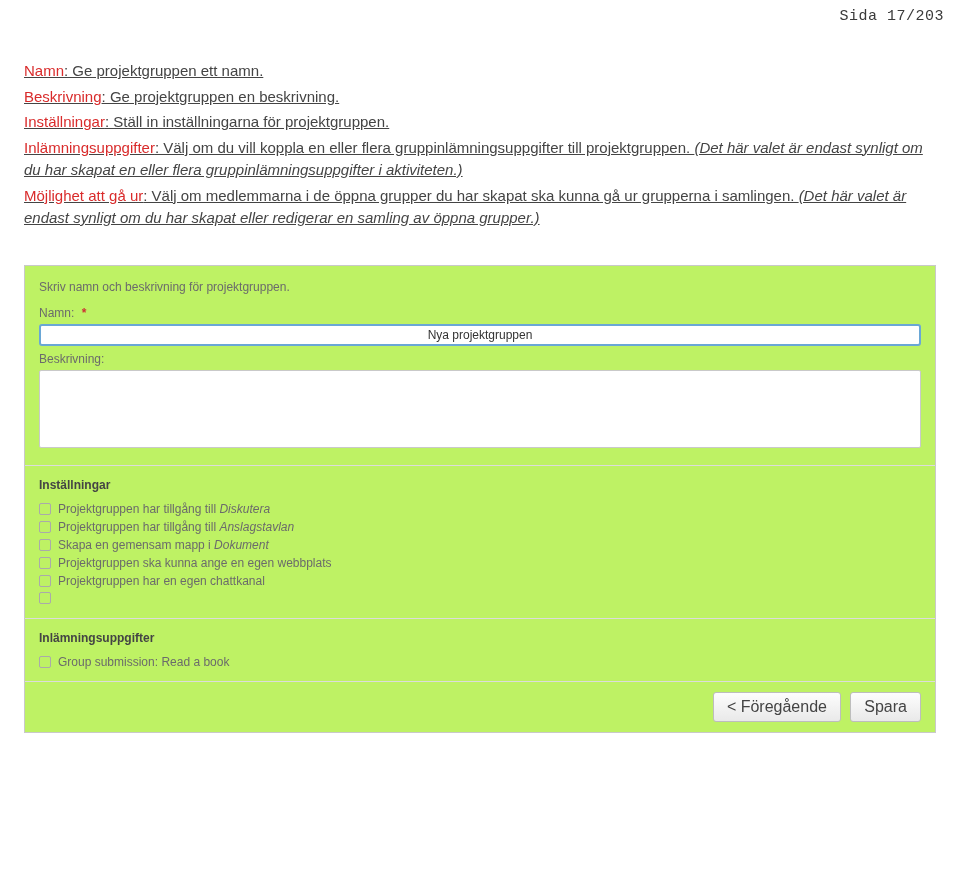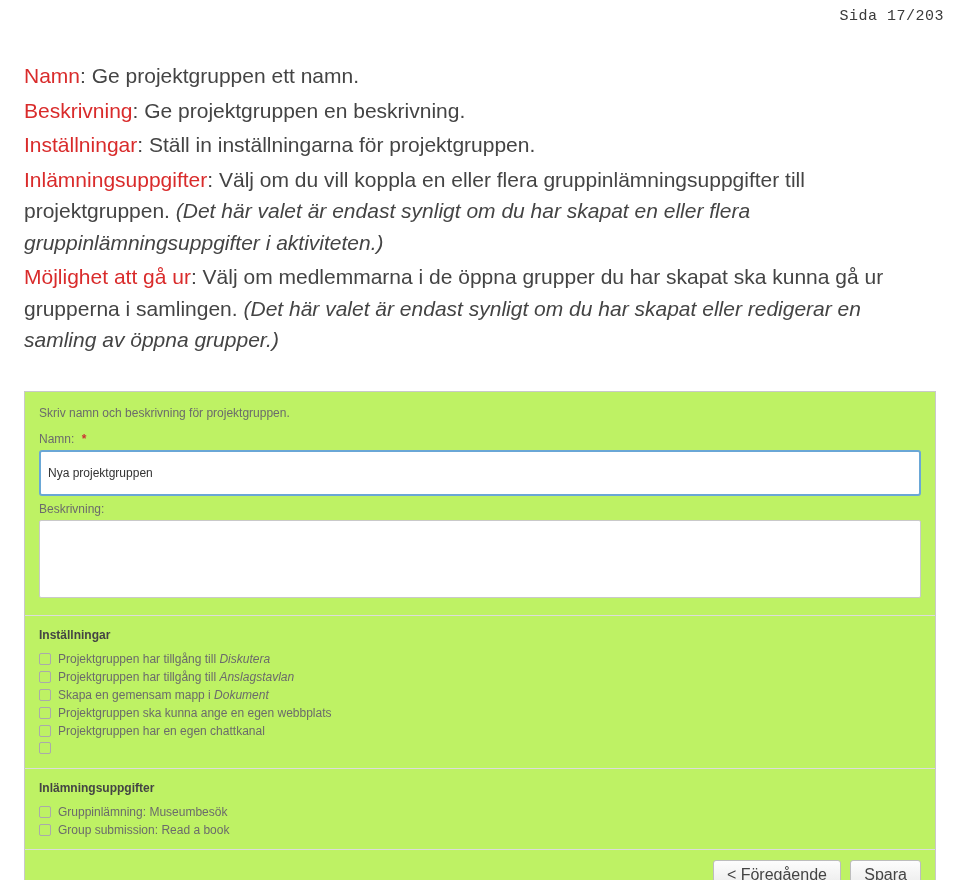--- a/index.html
+++ b/index.html
@@ -15,23 +15,24 @@
       position: absolute;
       top: 8px;
       right: 16px;
       font-family: "Courier New", monospace;
       font-size: 15px;
       color: #3a3a3a;
       letter-spacing: 0.5px;
     }
     .doc {
       padding: 60px 24px 16px 24px;
-      font-size: 21px;
+      font-size: 15px;
       color: #444;
       line-height: 1.5;
+      text-decoration: underline;
     }
     .doc p { margin-bottom: 3px; }
     .term { color: #d92b2b; }
     .italic { font-style: italic; }
 
     .form-panel {
       margin: 16px 24px 0 24px;
       border: 1px solid #c9c9c9;
       background: #bef264;
       font-size: 12px;
@@ -46,21 +47,22 @@
       padding: 7px 8px;
       font-size: 12px;
       border: 1px solid #bdbdbd;
       border-radius: 3px;
       color: #333;
       outline: none;
     }
     .focused {
       border: 2px solid #6aa7d6;
       border-radius: 3px;
-      padding: 14px 7px;
+      padding: 2px 7px;
+      text-align: center;
     }
     .textarea {
       width: 100%;
       min-height: 78px;
       padding: 6px;
       font-size: 12px;
       border: 1px solid #c9c9c9;
       border-radius: 2px;
       resize: none;
     }
@@ -174,24 +176,20 @@
         <span class="cb"></span>
       </li>
     </ul>
 
     <hr class="section-divider">
 
     <div class="section-title">Inlämningsuppgifter</div>
     <ul class="check-list">
       <li class="check-item">
         <span class="cb"></span>
-        <span class="lbl">Gruppinlämning: Museumbesök</span>
-      </li>
-      <li class="check-item">
-        <span class="cb"></span>
         <span class="lbl">Group submission: Read a book</span>
       </li>
     </ul>
   </div>
 
   <div class="button-bar">
     <button class="btn">&lt; Föregående</button>
     <button class="btn">Spara</button>
   </div>
 </div>

